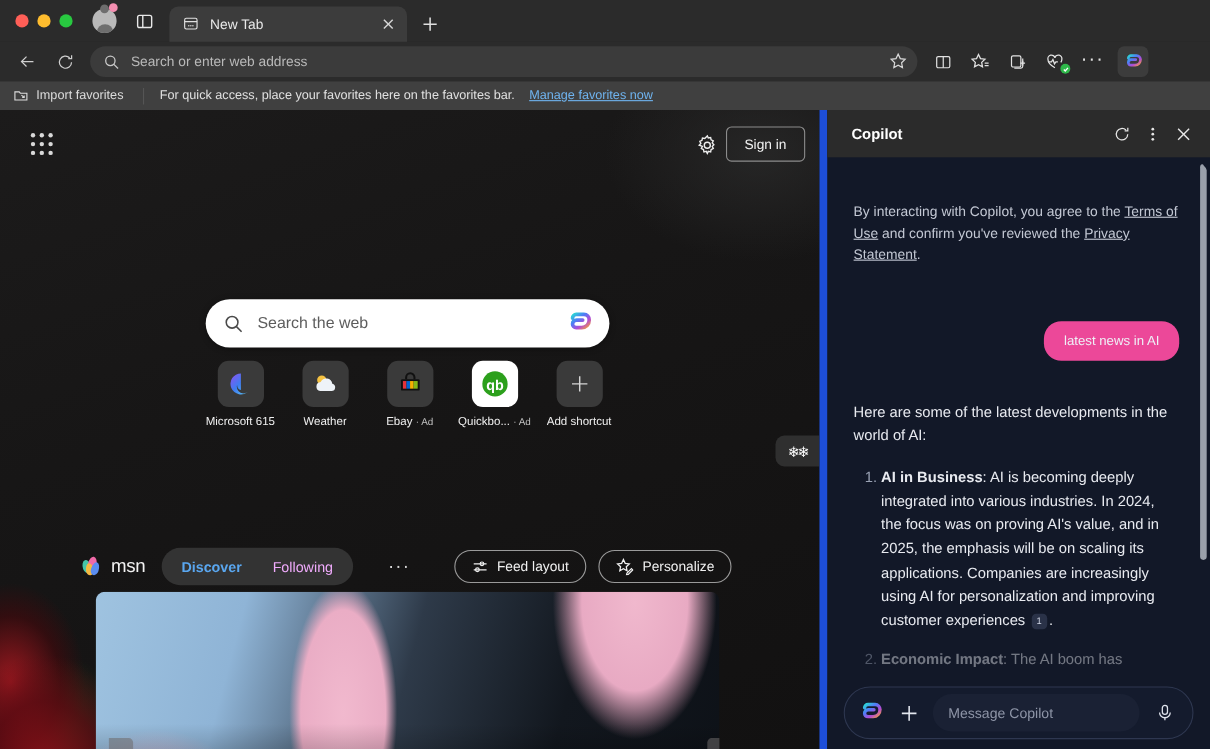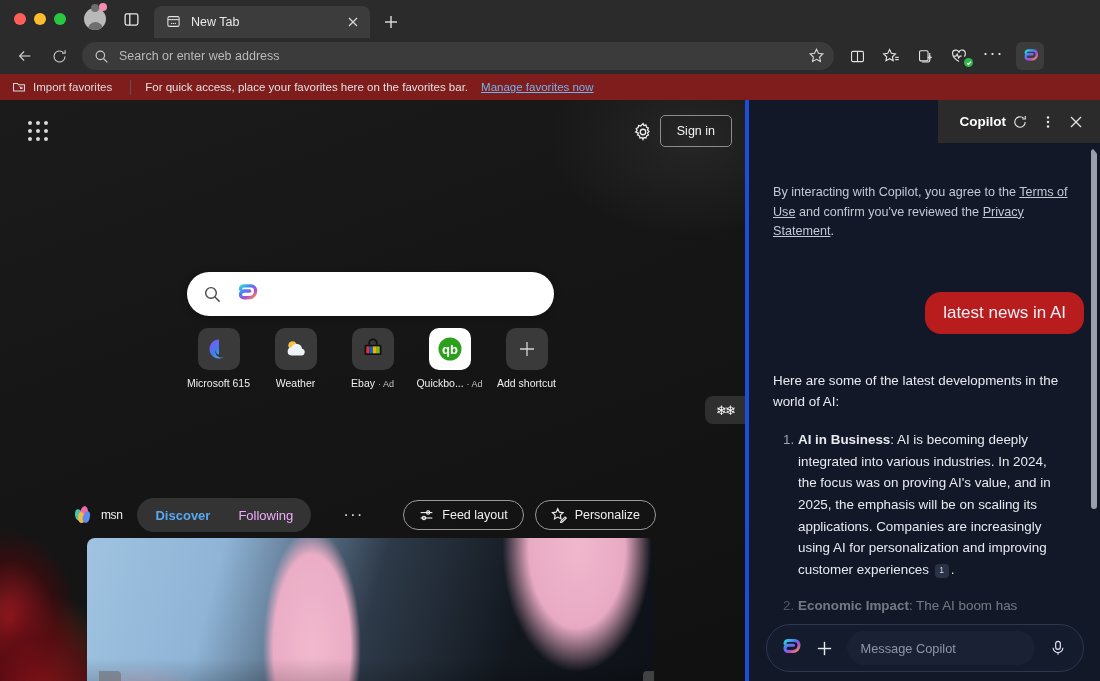--- a/index.html
+++ b/index.html
@@ -61,21 +61,21 @@
   .omnibox .ph { flex:1; color:#b9b9b9; font-size:12.5px; }
   .omni-star { width:18px; height:18px; color:#d8d8d8; }
   .tbicons { display:flex; align-items:center; gap:0px; margin-left: 6px; }
   .tbicon { width:34px; height:30px; color:#e2e2e2; }
   .copilot-btn {
     width:28px; height:28px; margin-left:6px; border-radius:6px; background:#3c3c3c;
     display:flex; align-items:center; justify-content:center;
   }
 
   
-  .favbar { height:26px; display:flex; align-items:center; gap:8px; padding-left:8px; background:#7f1d1d; font-size:11.5px; color:#dcdcdc; }
+  .favbar { height:26px; display:flex; align-items:center; gap:8px; padding-left:8px; background:#404040; font-size:11.5px; color:#dcdcdc; }
   .fav-import { display:flex; align-items:center; gap:7px; padding:2px 4px; }
   .fav-sep { width:1px; height:15px; background:#555; margin:0 6px; }
   .fav-msg { color:#e0e0e0; }
   .fav-link { color:#6fb3ef; text-decoration:underline; margin-left:5px; }
 
   
   .page {
     position:absolute; left:0; top:100px; width:745px; height:581px;
     overflow:hidden;
     background: #161616;
@@ -122,21 +122,21 @@
     background:#2f2f2f; border-radius:8px 0 0 8px; display:flex; align-items:center; justify-content:center;
     color:#fff; font-size:13px; letter-spacing:-2px;
   }
 
   
   .feed { position:absolute; left:75px; top:388px; width:595px; }
   .feed-head { height:54px; display:flex; align-items:center; gap:0px; }
   .msn-logo { display:flex; align-items:center; gap:4px; }
   .msn-mark { width:22px; height:20px; position:relative; }
   .msn-mark i { position:absolute; border-radius:50% 50% 50% 50%/60% 60% 40% 40%; display:block;}
-  .msn-word { color:#f2f2f2; font-size:12px; letter-spacing:-0.4px; }
+  .msn-word { color:#f2f2f2; font-size:17px; letter-spacing:-0.4px; }
   .seg {
     margin-left:15px; height:34px; background:#333333; border-radius:18px;
     display:flex; align-items:center; padding:0 4px;
   }
   .seg-item { padding:0 14px; height:26px; display:flex; align-items:center; font-size:13px; color:#f0abfc; border-radius:13px;}
   .seg-item.active { color:#5aa7f0; font-weight:bold; }
   .dots { margin-left:24px; color:#d8d8d8; font-size:17px; letter-spacing:1px; padding:0 8px;}
   .pill {
     height:30px; border:1px solid #9a9a9a; border-radius:16px; color:#f0f0f0; font-size:12.5px;
     display:flex; align-items:center; gap:8px; padding:0 15px;
@@ -151,31 +151,30 @@
     position:absolute; top:133px; width:22px; height:36px; background:rgba(110,105,105,0.55);
     display:flex; align-items:center; justify-content:center; color:#fff; font-size:11px;
   }
   .car-arrow.left { left:12px; border-radius:0 4px 4px 0;}
   .car-arrow.right { left:556px; border-radius:4px 0 0 4px;}
 
   
   .copilot {
     position:absolute; left:745px; top:100px; width:355px; height:581px;
     background:#121828; display:flex; flex-direction:column;
-    border-left:4px solid #1d4ed8;
-    align-items:flex-end;
+    border-left:7px solid #1d4ed8;
   }
   .cp-head { height:43px; background:#2b2b2b; display:flex; align-items:center; padding:0 10px 0 22px; }
   .cp-title { color:#fff; font-size:13.5px; font-weight:bold; flex:1; }
   .cp-hicon { width:28px; height:28px; display:flex; align-items:center; justify-content:center; color:#e6e6e6; }
-  .cp-body { position:relative; flex:1; overflow:hidden; padding: 40px 16px 0 24px; color:#e8eaf0;border-radius:22px; }
+  .cp-body { position:relative; flex:1; overflow:hidden; padding: 40px 28px 0 24px; color:#e8eaf0;border-radius:22px; }
   .cp-disclaimer { font-size:12.6px; line-height:1.55; color:#c3c8d4; }
   .cp-disclaimer a { color:#c3c8d4; text-decoration:underline; }
   .cp-user-row { display:flex; justify-content:flex-end; margin-top:50px; }
-  .cp-user-bubble { background:#b91c1c; border-radius:16px; padding:11px 18px; font-size:17px; color:#eef1f7; }
+  .cp-user-bubble { background:#ec4899; border-radius:16px; padding:11px 18px; font-size:12px; color:#eef1f7; }
   .cp-answer { margin-top:36px; font-size:13.4px; line-height:1.62; }
   .cp-answer ol { margin:16px 16px 0 0; padding-left:25px; }
   .cp-answer li { margin-bottom:14px; }
   .cp-answer li::marker { color:#9aa2b4; }
   .cp-answer b { font-weight:bold; }
   .cite { display:inline-flex; align-items:center; justify-content:center; width:14px; height:14px; border-radius:4px; background:#2a3248; font-size:8.5px; color:#cfd5e3; vertical-align:middle; margin:0 2px; }
   .fade-li { opacity:0.45; }
   .cp-scroll { position:absolute; right:3px; top:6px; width:6px; height:360px; background:#9aa0ab; border-radius:3px; }
   .cp-input-wrap { position:absolute; left:0; right:0; bottom:0; height:66px; background:linear-gradient(to top,#121828 62%,rgba(18,24,40,0)); display:flex; align-items:center; justify-content:center;}
   .cp-input {
@@ -363,20 +362,21 @@
       </div>
     </div>
 
     <div class="searchbox">
       <span style="color:#4a4a4a;">
         <svg width="19" height="19" viewBox="0 0 20 20" fill="none" stroke="currentColor" stroke-width="1.5">
             <circle cx="8.4" cy="8.4" r="5.6"></circle>
             <line x1="12.6" y1="12.6" x2="17.5" y2="17.5"></line>
           </svg>
       </span>
+      <span class="sb-ph">Search the web</span>
       <span>
         <svg width="26" height="26" viewBox="0 0 24 24">
           <defs>
               <linearGradient id="cpg2" x1="0" y1="0" x2="1" y2="1">
             <stop offset="0%" stop-color="#2bd6d6"></stop>
                 <stop offset="35%" stop-color="#4f7bf7"></stop>
             <stop offset="68%" stop-color="#b34bd4"></stop>
                 <stop offset="100%" stop-color="#f59e3c"></stop>
           </linearGradient>
             </defs>

